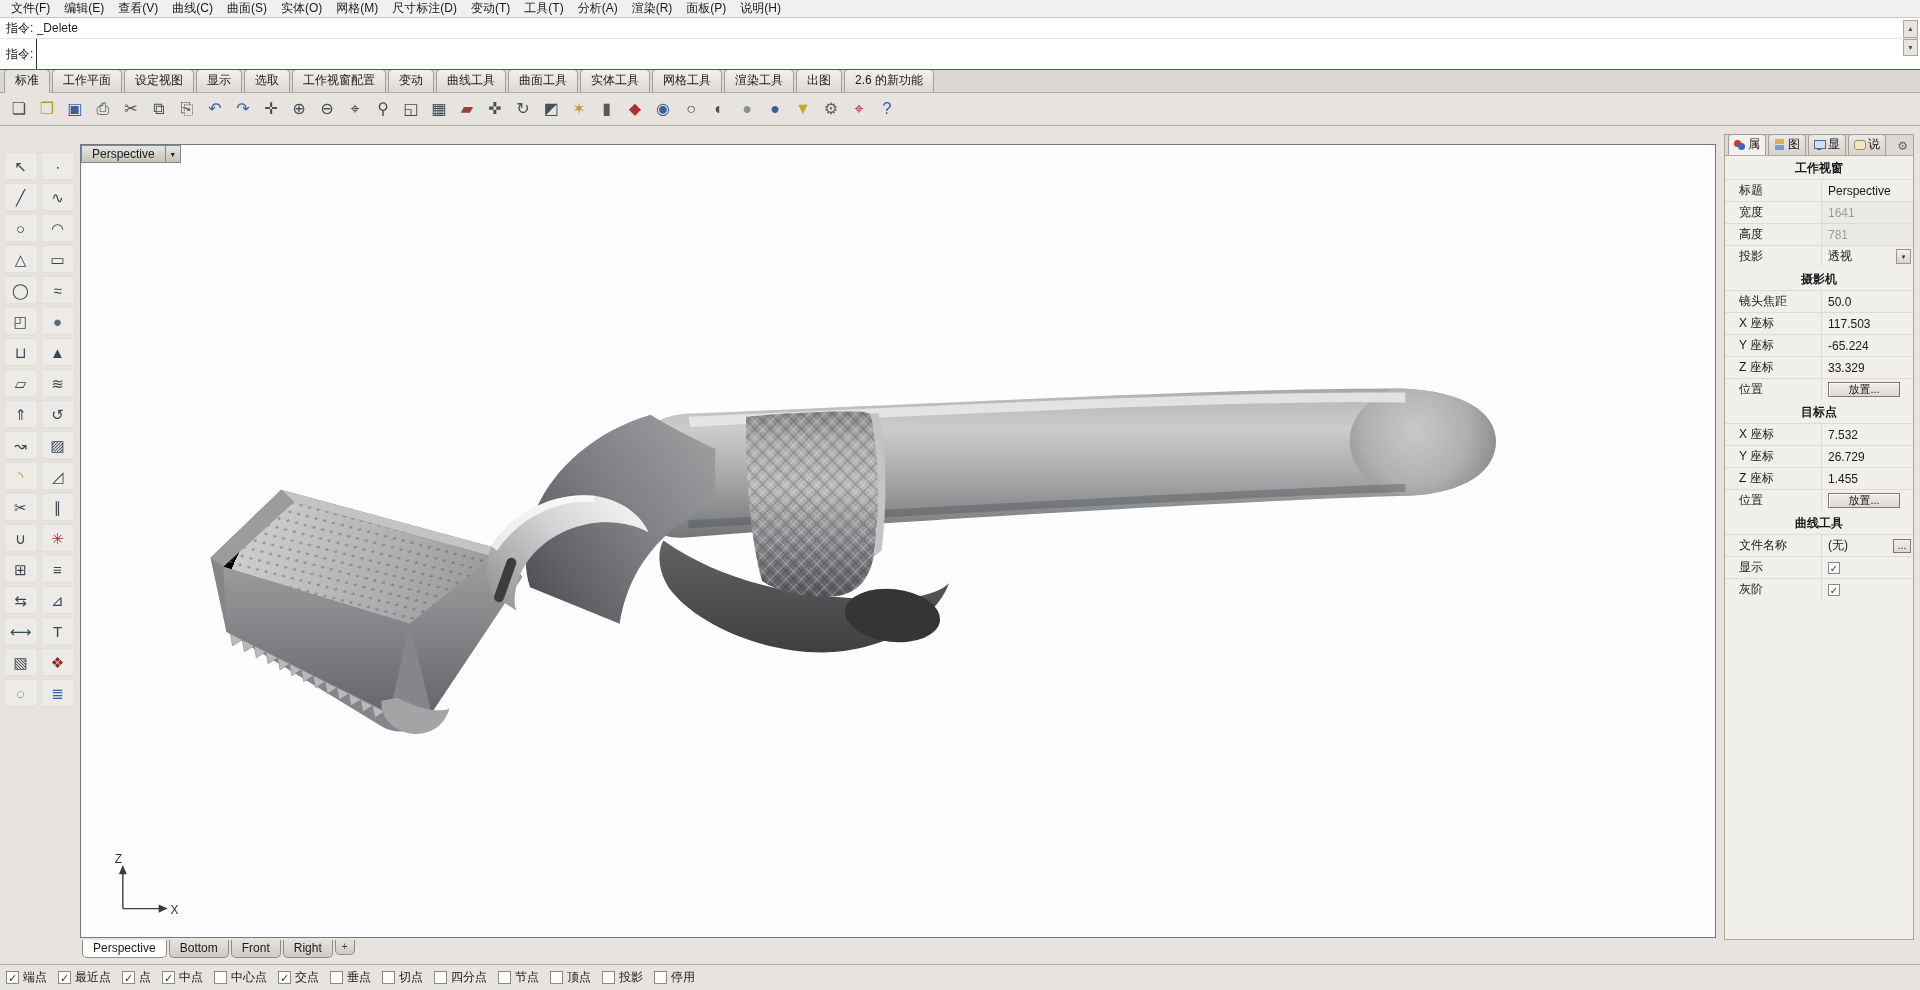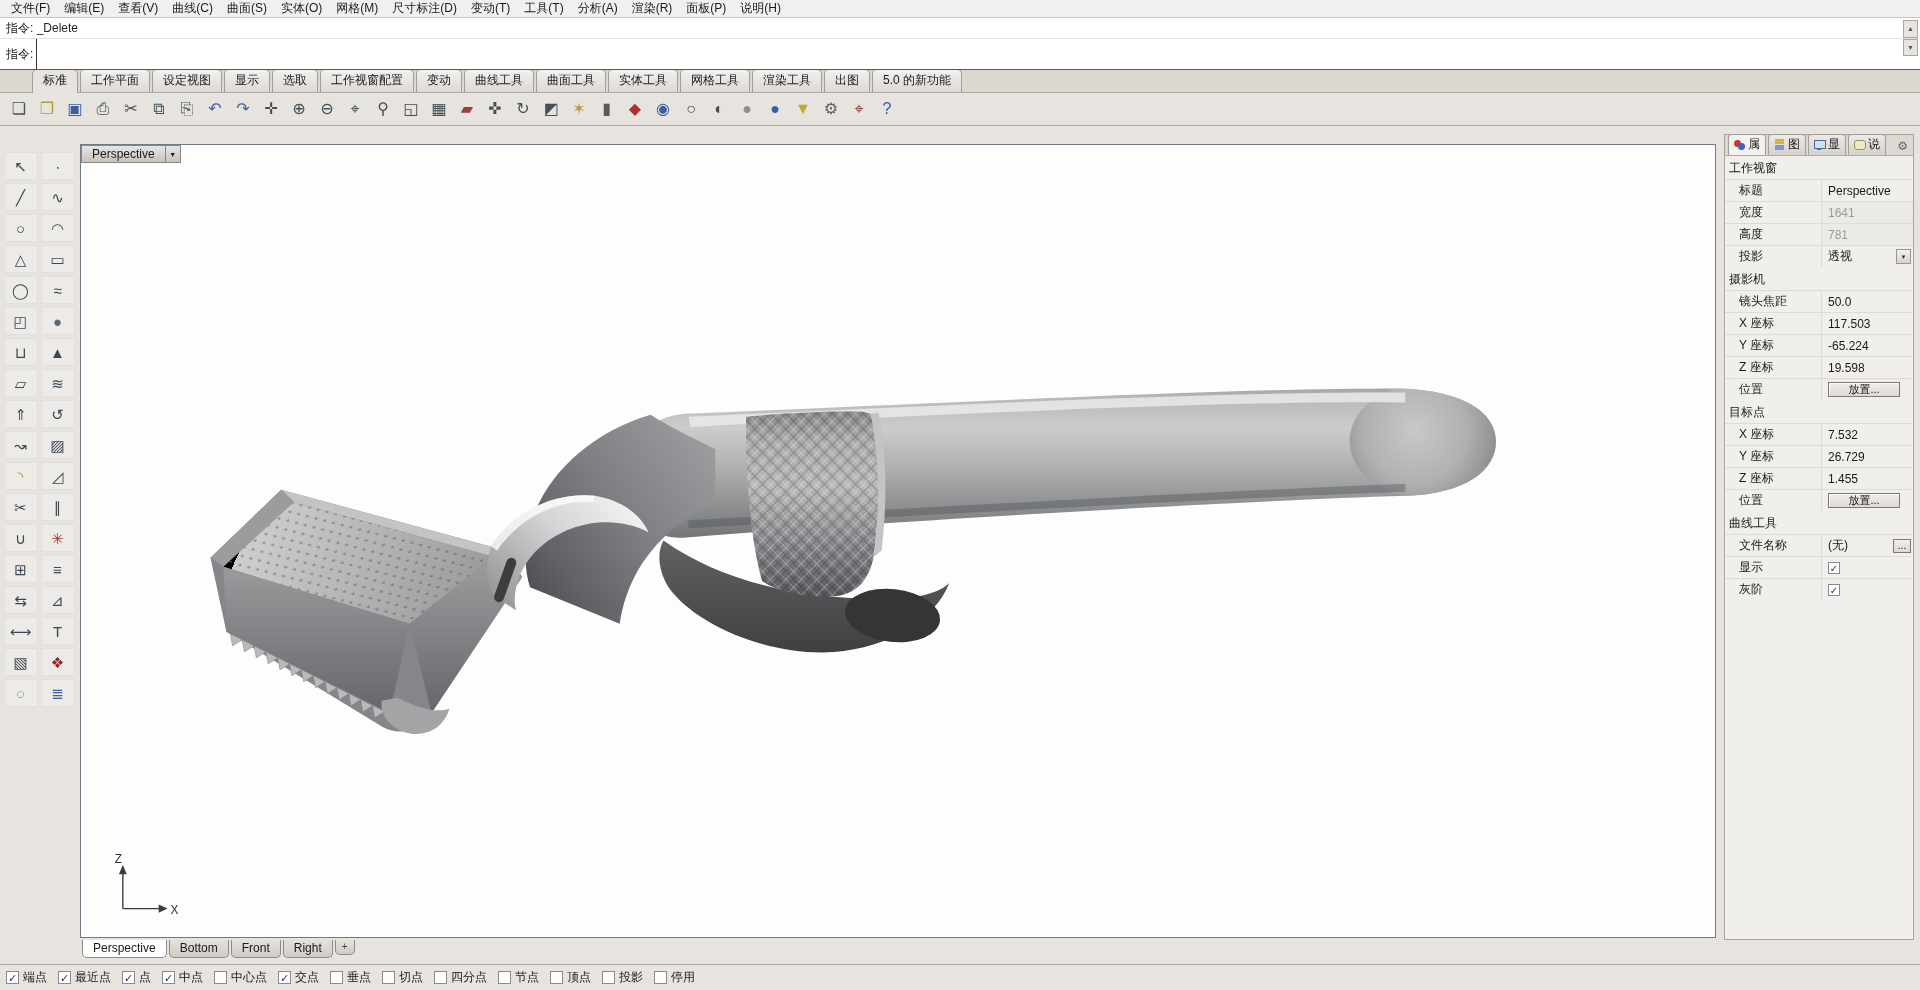--- a/index.html
+++ b/index.html
@@ -21,21 +21,21 @@
     border-left: 1px solid #333; margin-left: 3px; max-width: 500px; }
   .cmd-scroll { position: absolute; right: 2px; top: 2px; width: 15px; height: 36px;
     display: flex; flex-direction: column; gap: 1px; }
   .sbtn { flex: 1; background: #e8e5e1; border: 1px solid #aaa69f; font-size: 7px;
     text-align: center; color: #555; line-height: 15px; cursor: default; }
   
   .tab-bar { height: 23px; background: #dbd8d2; border-bottom: 1px solid #b0aca5;
     display: flex; align-items: flex-end; padding-left: 4px; gap: 2px; flex: 0 0 auto; }
   .rtab { padding: 2px 10px 3px; background: linear-gradient(#f2f1ef, #ddd9d3);
     border: 1px solid #a39f98; border-bottom: none; border-radius: 5px 5px 0 0; white-space: nowrap; cursor: default; }
-  .rtab.active { background: #e7e4df; margin-bottom: -1px; padding-bottom: 4px; margin-left: 28px; }
+  .rtab.active { background: #e7e4df; margin-bottom: -1px; padding-bottom: 4px; }
   
   .toolbar { height: 33px; background: #e7e4df; border-bottom: 1px solid #b0aca5;
     display: flex; align-items: center; padding-left: 6px; gap: 2px; flex: 0 0 auto; }
   .tbtn { width: 26px; height: 26px; display: flex; align-items: center; justify-content: center;
     border: 1px solid transparent; border-radius: 2px; cursor: default; }
   .tbtn .glyph { font-size: 16px; line-height: 1; }
   
   .main { height: 838px; display: flex; flex: 0 0 auto; }
   
   .palette { width: 78px; padding-top: 26px; display: grid; grid-template-columns: 34px 34px;
@@ -73,21 +73,21 @@
     border-radius: 50%; background: #3c64c4; }
   .icon-layers::before { content: ""; position: absolute; left: 1px; top: 0; width: 9px; height: 5px; background: #dab33c; }
   .icon-layers::after { content: ""; position: absolute; left: 1px; bottom: 0; width: 9px; height: 5px; background: #7a9ad0; }
   .icon-display::before { content: ""; position: absolute; left: 0; top: 1px; width: 10px; height: 7px;
     border: 1px solid #4a6a96; background: #cfe0f0; }
   .icon-display::after { content: ""; position: absolute; left: 3px; bottom: 0; width: 4px; height: 2px; background: #4a6a96; }
   .icon-help::before { content: ""; position: absolute; left: 0; top: 1px; width: 10px; height: 8px;
     border-radius: 3px; background: #efe9c8; border: 1px solid #9a8f5a; }
   .panel-gear { margin-left: auto; font-size: 12px; color: #6a675f; padding: 0 2px 2px 0; cursor: default; }
   .panel-body { flex: 1; overflow: hidden; }
-  .psection { font-weight: normal; padding: 4px 4px 2px; }
+  .psection { font-weight: bold; padding: 4px 4px 2px; text-align: center; }
   .prow { display: grid; grid-template-columns: 96px 1fr; border-top: 1px solid #dedbd5; min-height: 19px; align-items: stretch; }
   .plabel { padding: 2px 0 2px 14px; white-space: nowrap; }
   .pvalue { border-left: 1px solid #dedbd5; padding: 2px 2px 2px 6px; display: flex; align-items: center; gap: 3px; }
   .pvalue.disabled { color: #9b9b9b; background: #eceae6; }
   .dd-btn { margin-left: auto; width: 15px; height: 15px; background: linear-gradient(#f2f1ef, #d8d4ce);
     border: 1px solid #9a968f; font-size: 6px; display: flex; align-items: center; justify-content: center;
     color: #333; cursor: default; }
   .place-btn { width: 72px; height: 15px; background: linear-gradient(#f0eeea, #ddd9d2);
     border: 1px solid #7e7a73; box-shadow: inset 1px 1px 0 #fbfaf8; font-size: 11px;
     display: flex; align-items: center; justify-content: center; cursor: default; }
@@ -171,21 +171,21 @@
     <span class="rtab">曲面工具</span>
 
     <span class="rtab">实体工具</span>
 
     <span class="rtab">网格工具</span>
 
     <span class="rtab">渲染工具</span>
 
     <span class="rtab">出图</span>
 
-    <span class="rtab">5.0 的新功能</span>
+    <span class="rtab">2.6 的新功能</span>
   </div>
 
 <div class="toolbar">
 
     <span class="tbtn">
       <span class="glyph" style="color: rgb(68, 80, 90);">❏</span>
     </span>
 
     <span class="tbtn">
       <span class="glyph" style="color: rgb(183, 154, 60);">❒</span>
@@ -636,21 +636,21 @@
         <div class="prow">
           <div class="plabel">X 座标</div>
           <div class="pvalue">117.503</div>
         </div>
         <div class="prow">
           <div class="plabel">Y 座标</div>
           <div class="pvalue">-65.224</div>
         </div>
         <div class="prow">
           <div class="plabel">Z 座标</div>
-          <div class="pvalue">19.598</div>
+          <div class="pvalue">33.329</div>
         </div>
         <div class="prow">
           <div class="plabel">位置</div>
           <div class="pvalue">
             <span class="place-btn">放置...</span>
           </div>
         </div>
 
         <div class="psection">目标点</div>
         <div class="prow">

